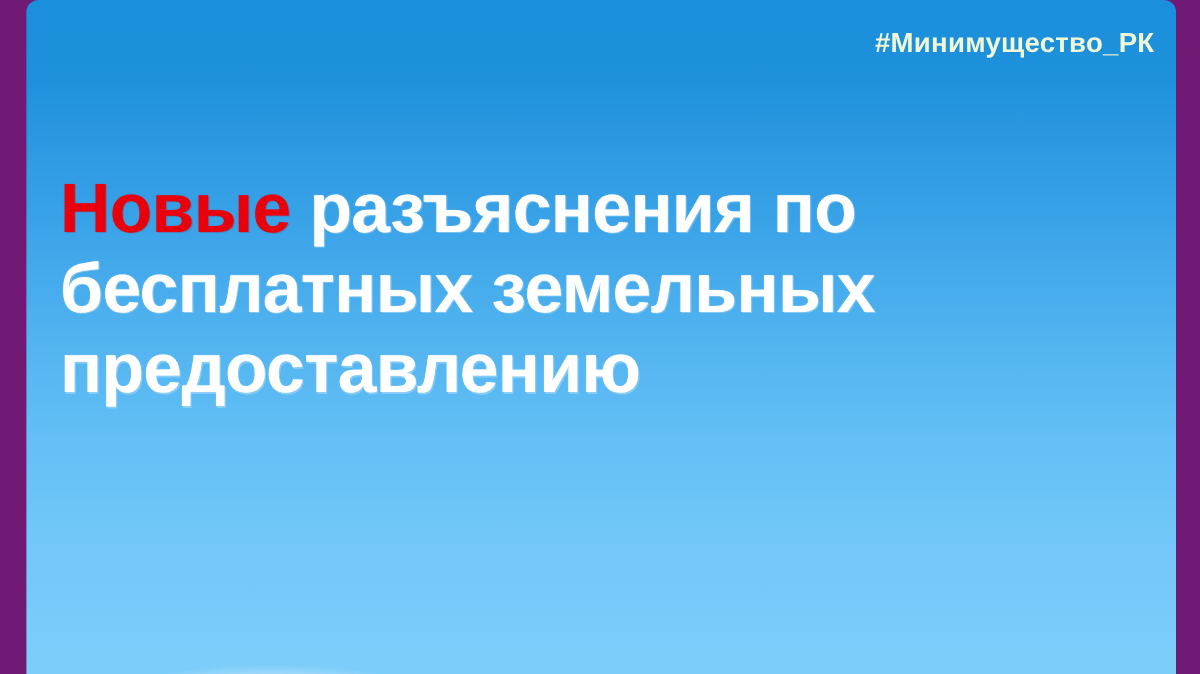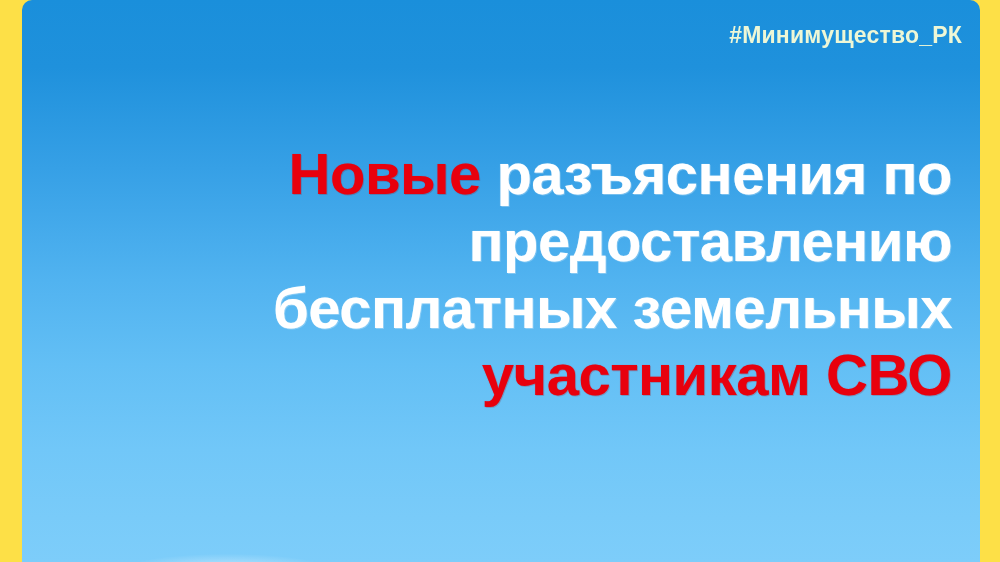--- a/index.html
+++ b/index.html
@@ -12,21 +12,21 @@
     width: 1000px;
     height: 562px;
     overflow: hidden;
     font-family: "Liberation Sans", "DejaVu Sans", sans-serif;
   }
 
   .banner-stage {
     position: relative;
     width: 1000px;
     height: 562px;
-    background: #fde047;
+    background: #701a75;
     overflow: hidden;
   }
 
   
   .banner-card {
     position: absolute;
     left: 22px;
     top: 0px;
     width: 958px;
     height: 562px;
@@ -66,21 +66,21 @@
     color: #eef7d6;
     white-space: nowrap;
     line-height: 1;
   }
 
   .headline {
     position: absolute;
     left: 0;
     right: 0;
     top: 140px;
-    text-align: right;
+    text-align: left;
     padding: 0 28px;
     box-sizing: border-box;
   }
 
   .headline-line {
     font-size: 58px;
     line-height: 67px;
     font-weight: 700;
     color: #ffffff;
     letter-spacing: -0.5px;
@@ -112,23 +112,22 @@
   <div class="banner-card">
 
     <div class="bottom-glow"></div>
 
     <div class="hashtag">#Минимущество_РК</div>
 
     <div class="headline">
 
       <div class="headline-line"><span class="hl-accent">Новые</span><span> разъяснения по</span></div>
 
+      <div class="headline-line">бесплатных земельных</div>
+
       <div class="headline-line">предоставлению</div>
 
-      <div class="headline-line">бесплатных земельных</div>
 
-
-      <div class="headline-line accent-line">участникам СВО</div>
 
     </div>
 
   </div>
 </div>
 
 </body></html>

